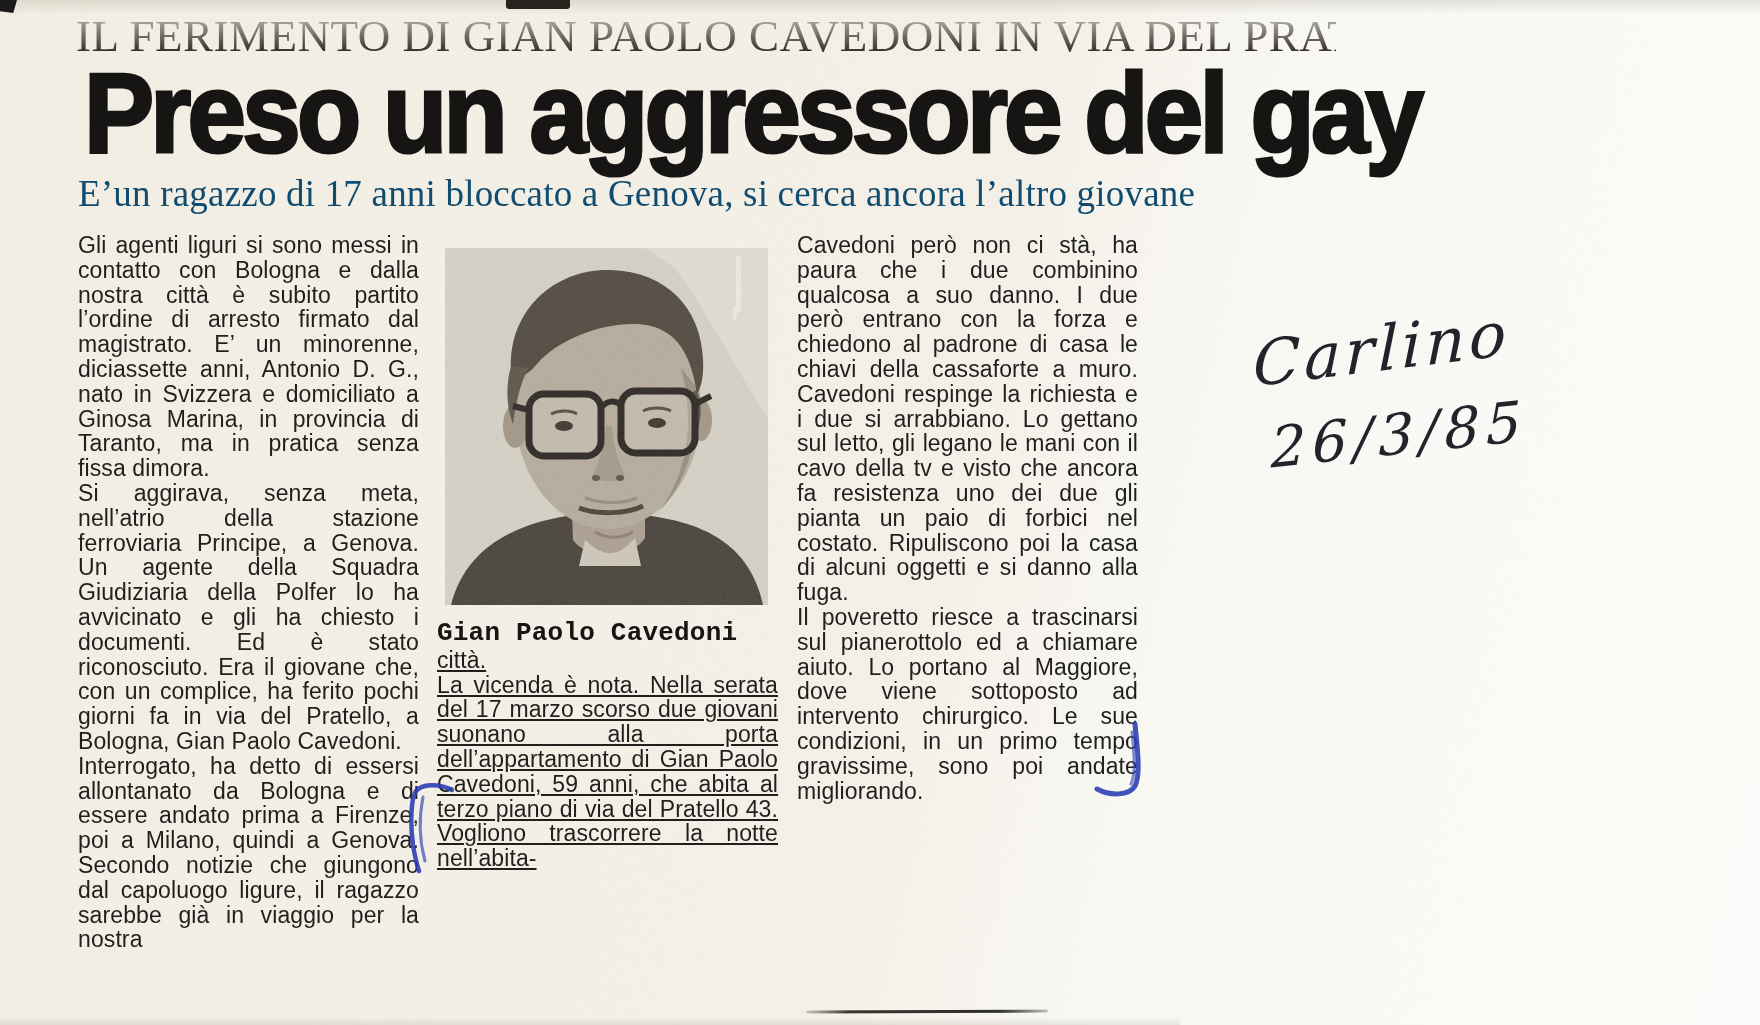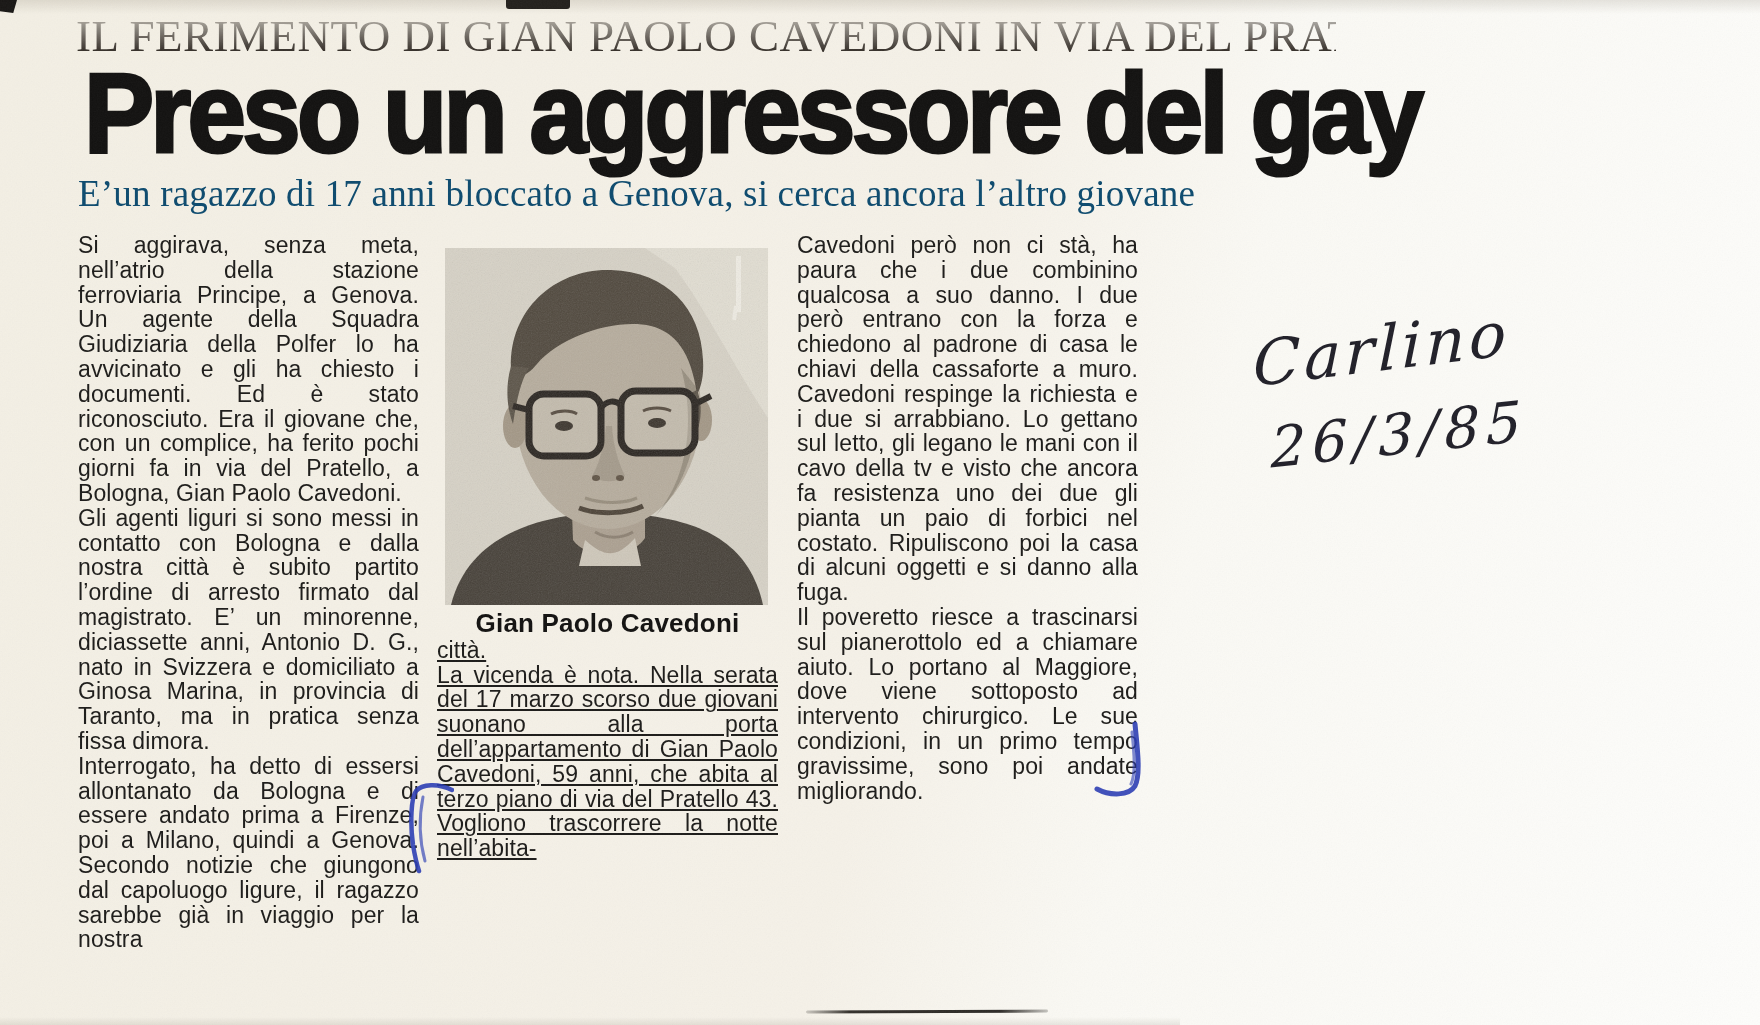--- a/index.html
+++ b/index.html
@@ -43,21 +43,21 @@
   
   .col{position:absolute;top:233px;width:341px;color:#1c1b19;
     font-size:23px;line-height:24.8px;text-align:justify;letter-spacing:.1px;}
   .col p{margin:0;}
   .col-1{left:78px;}
   .col-2{left:437px;}
   .col-3{left:797px;}
 
   figure.photo{margin:15px 0 0 8px;width:323px;}
   .photo svg{display:block;}
-  .caption{margin:6px 0 0 0;font-weight:700;font-size:26px;letter-spacing:.2px;color:#121110;text-align:center;}
+  .caption{margin:16px 0 0 0;font-weight:700;font-size:26px;letter-spacing:.2px;color:#121110;text-align:left;font-family:Liberation Mono, monospace;}
   .col-2 .body-start{margin-top:2px;text-decoration:underline;}
 
   .end-rule{position:absolute;left:806px;top:1010px;width:242px;height:3px;
     background:linear-gradient(to right,rgba(40,38,34,.2),#33302b 18%,#2c2a26 80%,rgba(40,38,34,.25));
     border-radius:2px;transform:rotate(-.2deg);}
 
   
   .handwriting{position:absolute;left:1252px;top:308px;width:330px;color:#201f28;
     font-family:"DejaVu Serif",serif;font-style:italic;pointer-events:none;}
   .hw-line1{display:block;font-size:62px;transform:rotate(-7deg) skewX(-8deg);letter-spacing:4px;}
@@ -78,22 +78,22 @@
   <div class="scan-shadow-top"></div>
   <div class="scan-shadow-bottom"></div>
   <div class="corner-mark"></div>
   <div class="top-bar-mark"></div>
 
   <div class="kicker">IL FERIMENTO DI GIAN PAOLO CAVEDONI IN VIA DEL PRATELLO</div>
   <h1 class="headline" style="margin:0;">Preso un aggressore del gay</h1>
   <div class="subhead">E’un ragazzo di 17 anni bloccato a Genova, si cerca ancora l’altro giovane</div>
 
   <div class="col col-1">
+    <p>Gli agenti liguri si sono messi in contatto con Bologna e dalla nostra città è subito partito l’ordine di arresto firmato dal magistrato. E’ un minorenne, diciassette anni, Antonio D. G., nato in Svizzera e domiciliato a Ginosa Marina, in provincia di Taranto, ma in pratica senza fissa dimora.</p>
     <p>Si aggirava, senza meta, nell’atrio della stazione ferroviaria Principe, a Genova. Un agente della Squadra Giudiziaria della Polfer lo ha avvicinato e gli ha chiesto i documenti. Ed è stato riconosciuto. Era il giovane che, con un complice, ha ferito pochi giorni fa in via del Pratello, a Bologna, Gian Paolo Cavedoni.</p>
-    <p>Gli agenti liguri si sono messi in contatto con Bologna e dalla nostra città è subito partito l’ordine di arresto firmato dal magistrato. E’ un minorenne, diciassette anni, Antonio D. G., nato in Svizzera e domiciliato a Ginosa Marina, in provincia di Taranto, ma in pratica senza fissa dimora.</p>
     <p>Interrogato, ha detto di essersi allontanato da Bologna e di essere andato prima a Firenze, poi a Milano, quindi a Genova. Secondo notizie che giungono dal capoluogo ligure, il ragazzo sarebbe già in viaggio per la nostra</p>
   </div>
 
   <div class="col col-2">
     <figure class="photo">
       <svg width="323" height="357" viewBox="0 0 323 357">
         <defs>
           <filter id="grain" x="0" y="0" width="100%" height="100%">
             <feTurbulence type="fractalNoise" baseFrequency="0.9" numOctaves="2" result="n"></feTurbulence>
             <feColorMatrix in="n" type="saturate" values="0"></feColorMatrix>

